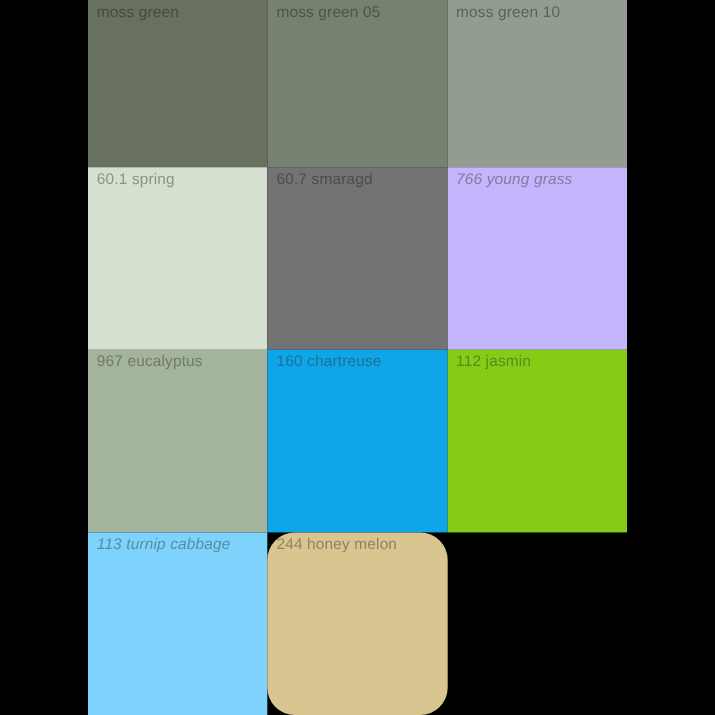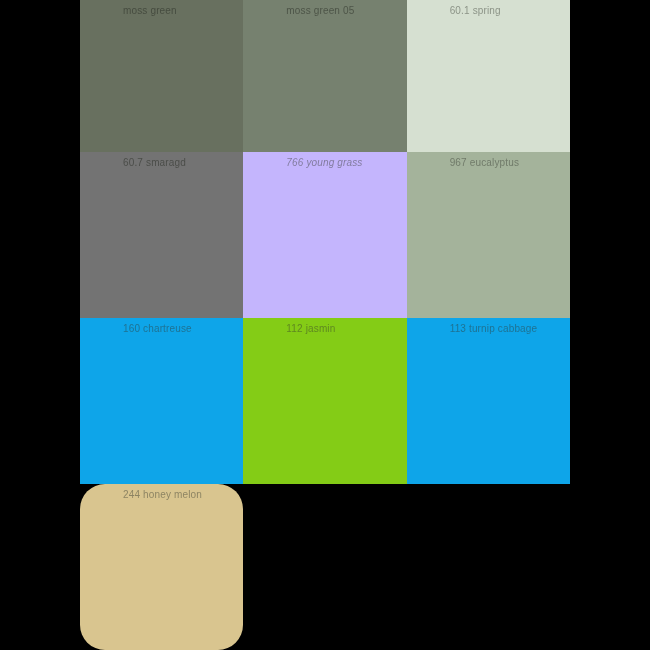--- a/index.html
+++ b/index.html
@@ -33,62 +33,64 @@
   .swatch {
     position: relative;
     box-sizing: border-box;
     overflow: hidden;
   }
 
   .swatch-label {
     position: absolute;
     left: 8px;
     top: 5px;
-    font-size: 10px;
+    font-size: 14px;
     line-height: 11px;
     letter-spacing: 0.15px;
     color: rgba(50, 54, 46, 0.46);
     white-space: nowrap;
     user-select: none;
     font-weight: 400;
-    margin-left: 35px;
   }
 
   
   .swatch.dark .swatch-label {
     color: rgba(36, 40, 32, 0.50);
   }
 </style>
 </head>
 <body>
 
 <div id="palette-board" style="background: rgb(0, 0, 0);">
     <div class="swatch dark" style="background: rgb(104, 112, 95);">
       <span class="swatch-label">moss green</span>
     </div>
     <div class="swatch dark" style="background: rgb(118, 129, 111);">
       <span class="swatch-label">moss green 05</span>
+    </div>
+    <div class="swatch dark" style="background: rgb(147, 156, 145);">
+      <span class="swatch-label">moss green 10</span>
     </div>
     <div class="swatch" style="background: rgb(214, 224, 209); padding-left: 28px;">
       <span class="swatch-label">60.1 spring</span>
     </div>
     <div class="swatch dark" style="background: #737373;">
       <span class="swatch-label">60.7 smaragd</span>
     </div>
     <div class="swatch" style="background: #c4b5fd; font-style: italic;">
       <span class="swatch-label">766 young grass</span>
     </div>
     <div class="swatch" style="background: rgb(164, 179, 155);">
       <span class="swatch-label">967 eucalyptus</span>
     </div>
     <div class="swatch" style="background: #0ea5e9;">
       <span class="swatch-label">160 chartreuse</span>
     </div>
     <div class="swatch" style="background: #84cc16;">
       <span class="swatch-label">112 jasmin</span>
     </div>
-    <div class="swatch" style="background: #0ea5e9;">
+    <div class="swatch" style="background: #7dd3fc; font-style: italic;">
       <span class="swatch-label">113 turnip cabbage</span>
     </div>
     <div class="swatch" style="background: rgb(217, 197, 143); border-radius: 25px;">
       <span class="swatch-label">244 honey melon</span>
     </div>
   </div>
 
 </body></html>

